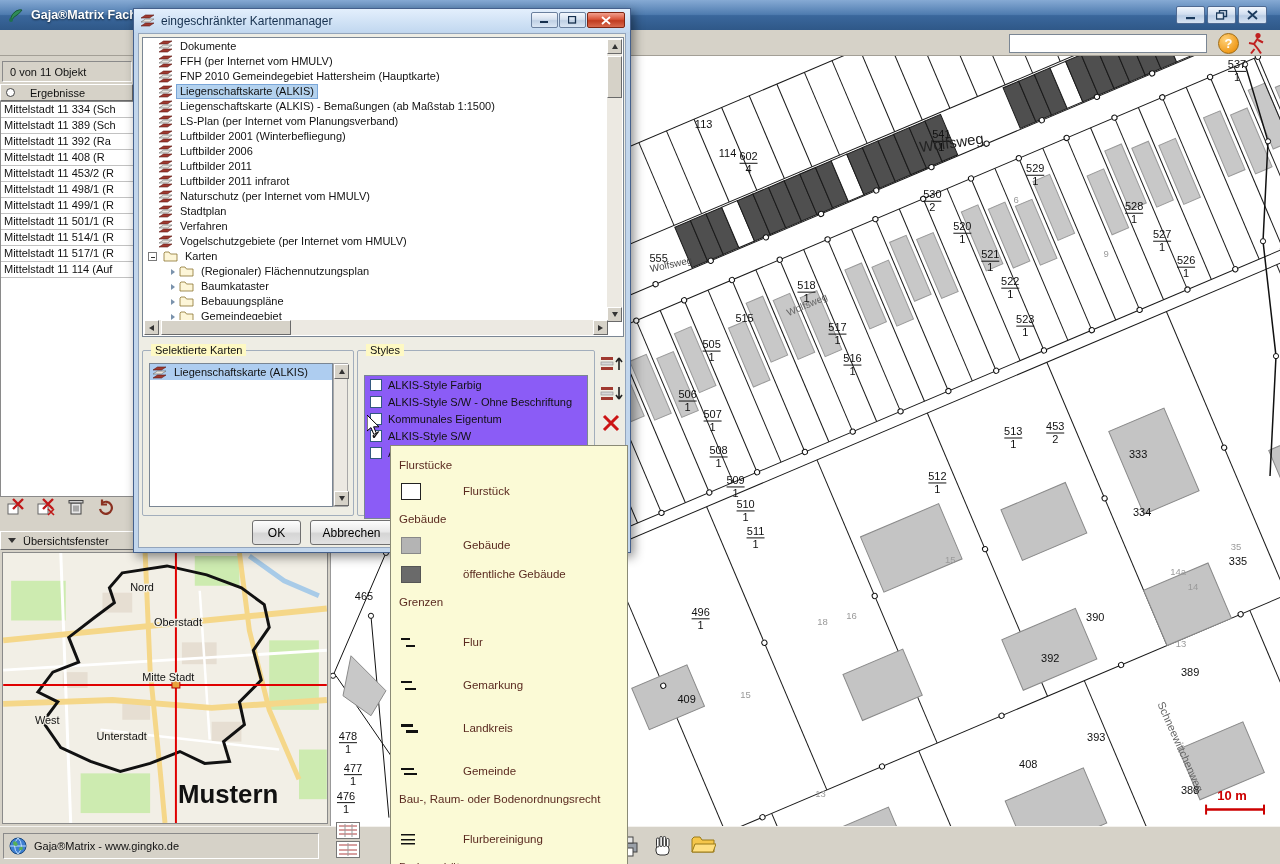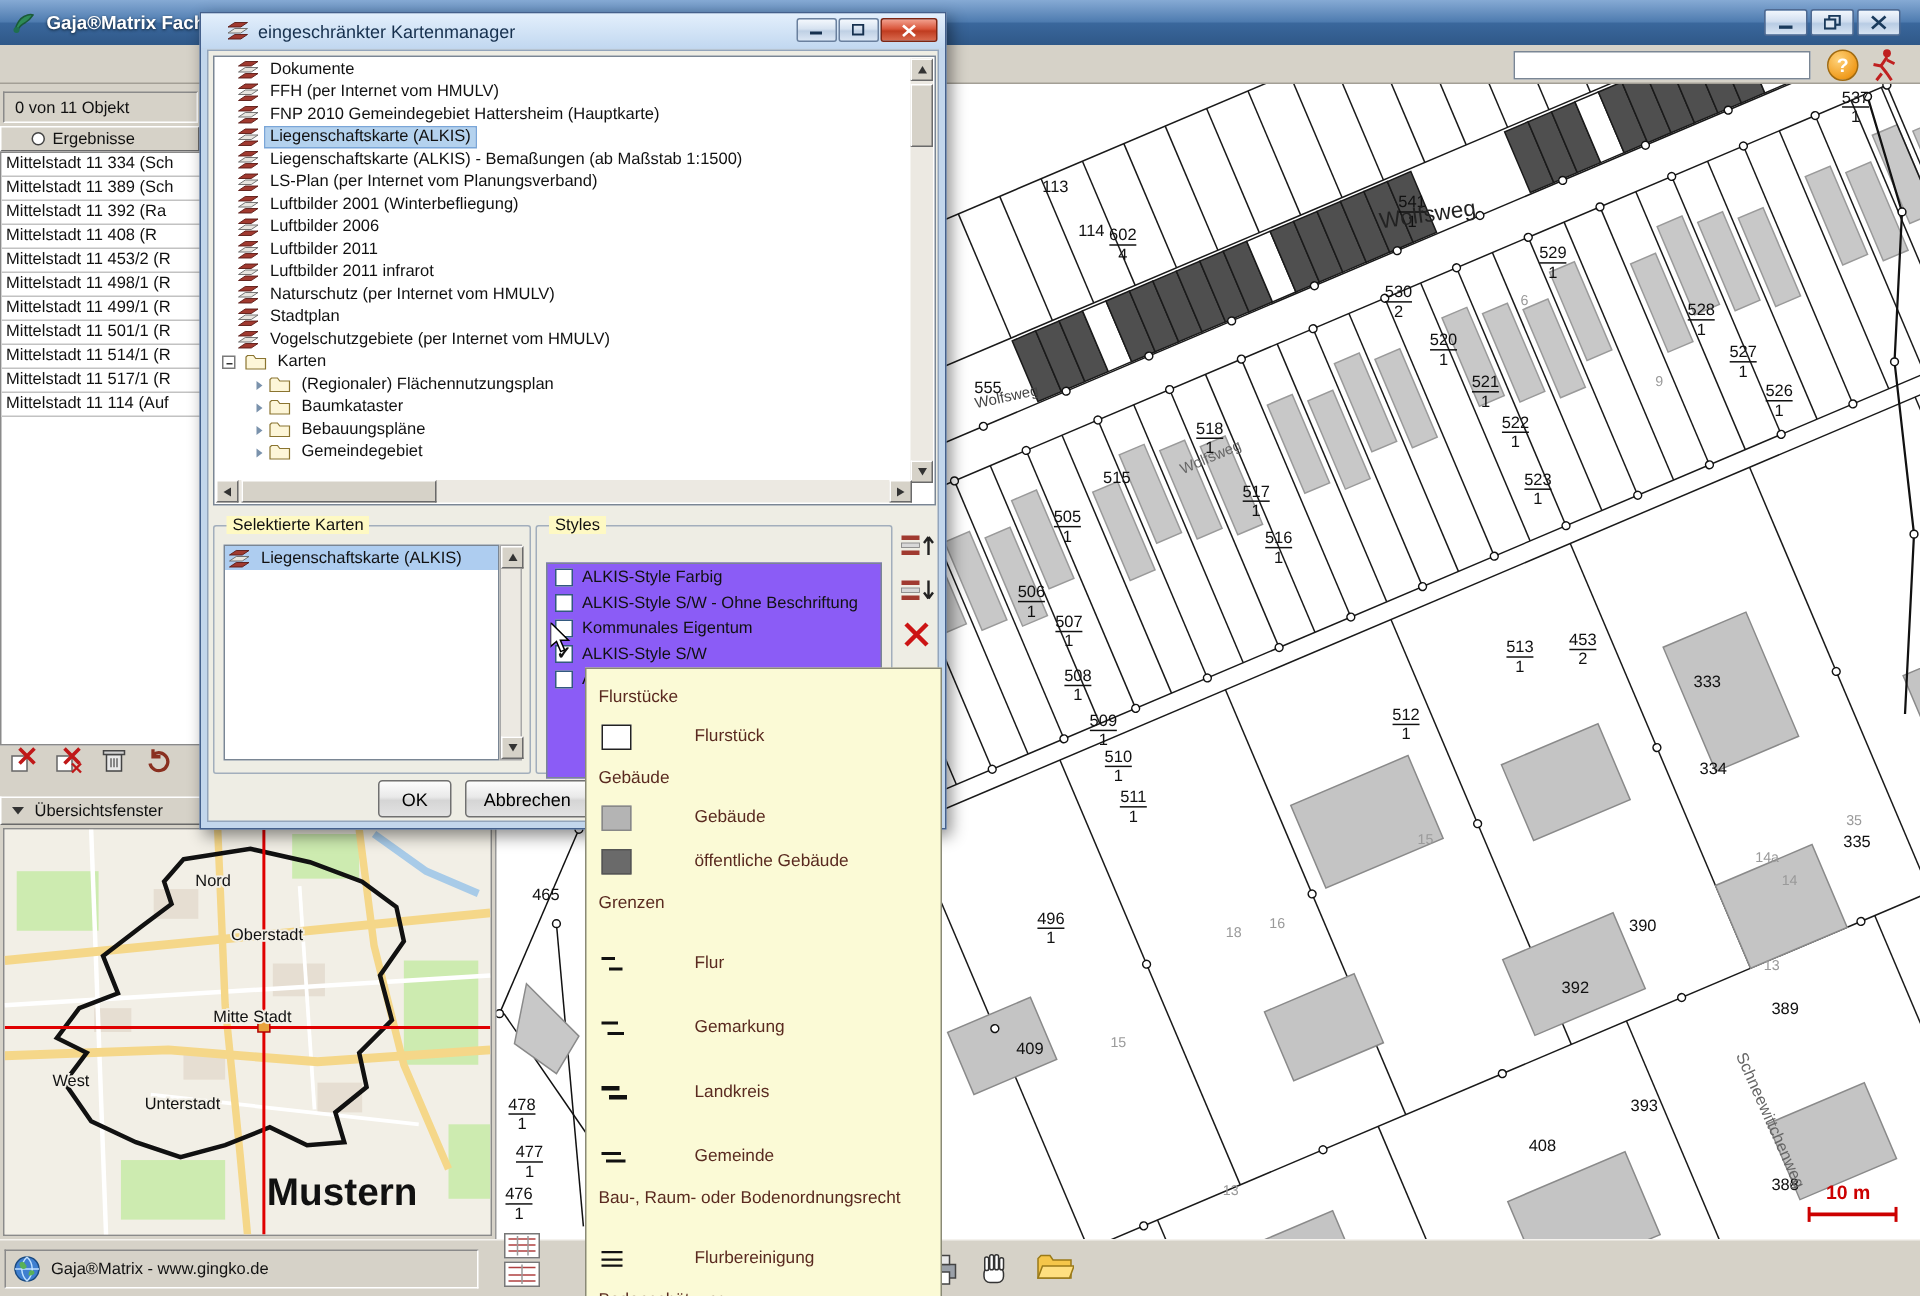--- a/index.html
+++ b/index.html
@@ -14,21 +14,21 @@
 .winbtn{width:29px;height:18px;background:linear-gradient(#f2f7fd,#d2dff0 45%,#b8cce4 55%,#d8e4f3);border:1px solid #4f6a92;border-radius:2px;display:flex;align-items:center;justify-content:center;}
 
 .toolbar{left:0;top:30px;width:1280px;height:26px;background:#d6d2c8;border-bottom:1px solid #a39f96;z-index:2;}
 .tbi{position:absolute;top:32px;}
 .searchbox{position:absolute;right:73px;top:34px;width:198px;height:19px;background:#fff;border:1px solid #7a8694;z-index:3;}
 .searchbox input{width:100%;height:100%;border:none;outline:none;font-family:inherit;font-size:11px;padding:0 3px;background:transparent;}
 .helpbtn{position:absolute;right:41px;top:33px;width:21px;height:21px;border-radius:50%;background:radial-gradient(circle at 35% 30%,#ffd27a,#f09c1e 70%,#c87a10);color:#fff;font-weight:bold;font-size:13px;display:flex;align-items:center;justify-content:center;border:1px solid #a06a10;z-index:3;}
 .exitbtn{position:absolute;right:12px;top:31px;z-index:3;}
 
 .count-cell{left:2px;top:61px;width:130px;height:21px;background:#d6d2c8;border:1px solid;border-color:#8a8a8a #fff #fff #8a8a8a;display:flex;align-items:center;padding-left:7px;z-index:2;}
-.results-tab{left:0;top:84px;width:133px;height:17px;background:#d6d2c8;border:1px solid;border-color:#fff #6a6a6a #6a6a6a #fff;display:flex;align-items:center;gap:5px;padding-left:20px;z-index:2;}
+.results-tab{left:0;top:84px;width:133px;height:17px;background:#d6d2c8;border:1px solid;border-color:#fff #6a6a6a #6a6a6a #fff;display:flex;align-items:center;gap:15px;padding-left:5px;z-index:2;}
 .radio{width:9px;height:9px;border-radius:50%;border:1px solid #444;background:#fff;flex:0 0 auto;}
 .results-list{left:0;top:101px;width:330px;height:396px;background:#fff;border:1px solid #8a8a8a;z-index:2;overflow:hidden;}
 .result-row{height:16px;line-height:15px;padding-left:3px;border-bottom:1px solid #c2c2c2;white-space:nowrap;overflow:hidden;background:#fff;}
 .action-icons{left:6px;top:497px;display:flex;gap:9px;z-index:2;}
 .ov-header{left:0;top:531px;width:330px;height:19px;background:#d6d2c8;border:1px solid;border-color:#fff #6a6a6a #6a6a6a #fff;display:flex;align-items:center;gap:7px;padding-left:7px;z-index:2;}
 .tri-down{width:0;height:0;border-left:4px solid transparent;border-right:4px solid transparent;border-top:5px solid #333;}
 #overview-svg{left:2px;top:552px;z-index:2;border:1px solid #8a8a8a;background:#f2efe6;}
 
 #main-map-svg{left:330px;top:56px;background:#fff;border-left:1px solid #999;z-index:1;}
 .mini-ic{left:336px;top:822px;z-index:30;width:24px;height:17px;background:#fff;border:1px solid #777;}
@@ -44,21 +44,21 @@
 .t-up{border-left:3.5px solid transparent;border-right:3.5px solid transparent;border-bottom:5px solid #333;}
 .t-dn{border-left:3.5px solid transparent;border-right:3.5px solid transparent;border-top:5px solid #333;}
 .t-lf{border-top:3.5px solid transparent;border-bottom:3.5px solid transparent;border-right:5px solid #333;}
 .t-rt{border-top:3.5px solid transparent;border-bottom:3.5px solid transparent;border-left:5px solid #333;}
 .vsb{position:absolute;width:15px;background:#ece9e2;display:flex;flex-direction:column;justify-content:space-between;}
 .vthumb{width:15px;height:42px;background:#d6d2c8;border:1px solid;border-color:#fff #6a6a6a #6a6a6a #fff;margin-top:1px;}
 .hsb{position:absolute;height:15px;background:#ece9e2;display:flex;justify-content:space-between;}
 .hthumb{height:15px;width:130px;background:#d6d2c8;border:1px solid;border-color:#fff #6a6a6a #6a6a6a #fff;margin-left:1px;}
 
 .dialog{left:133px;top:8px;width:498px;height:545px;z-index:50;background:#c2d6ec;border:1px solid #44608c;box-shadow:3px 4px 10px rgba(0,0,0,.45);}
-.dlg-title{height:23px;display:flex;align-items:center;padding-left:17px;gap:6px;background:linear-gradient(#e3effc,#c2d8f0);font-size:12px;color:#16304e;}
+.dlg-title{height:23px;display:flex;align-items:center;padding-left:6px;gap:6px;background:linear-gradient(#e3effc,#c2d8f0);font-size:12px;color:#16304e;}
 .dlg-btns{position:absolute;right:5px;top:3px;display:flex;gap:1px;}
 .dbtn{width:27px;height:16px;background:linear-gradient(#f4f8fd,#d6e2f0 45%,#bfd0e4 55%,#dbe6f4);border:1px solid #6a809e;border-radius:2px;display:flex;align-items:center;justify-content:center;}
 .dbtn.close{width:38px;background:linear-gradient(#f2a08e,#d9553a 45%,#c03c20 55%,#d96a4e);border-color:#7e2613;}
 .dlg-body{position:absolute;left:4px;top:24px;right:4px;bottom:4px;background:#eeede4;border:1px solid #93a5bc;}
 .tree{position:absolute;left:3px;top:3px;width:482px;height:300px;background:#fff;border:1px solid #7a8694;padding-left:16px;}
 .tree-rows{position:absolute;left:1px;top:1px;width:463px;height:283px;overflow:hidden;}
 .tree-row{height:15px;display:flex;align-items:center;padding-left:14px;gap:4px;white-space:nowrap;}
 .tree-row.k{padding-left:4px;}
 .tree-row.child{padding-left:27px;}
 .tree-ic{width:15px;height:13px;flex:0 0 auto;line-height:0;}
@@ -834,20 +834,30 @@
               <div class="tree-label">Stadtplan</div>
             </div>
             <div class="tree-row">
               <div class="tree-ic">
                 <svg width="15" height="13">
                   <path d="M1 4 L5.5 1 L14 1 L9.5 4 Z" fill="#a03a30" stroke="#5a1a14" stroke-width="0.6"></path>
                   <path d="M1 8 L5.5 5 L14 5 L9.5 8 Z" fill="#e8e6e0" stroke="#666" stroke-width="0.6"></path>
                   <path d="M1 12 L5.5 9 L14 9 L9.5 12 Z" fill="#a03a30" stroke="#5a1a14" stroke-width="0.6"></path>
                 </svg>
               </div>
+              <div class="tree-label">Verfahren</div>
+            </div>
+            <div class="tree-row">
+              <div class="tree-ic">
+                <svg width="15" height="13">
+                  <path d="M1 4 L5.5 1 L14 1 L9.5 4 Z" fill="#a03a30" stroke="#5a1a14" stroke-width="0.6"></path>
+                  <path d="M1 8 L5.5 5 L14 5 L9.5 8 Z" fill="#e8e6e0" stroke="#666" stroke-width="0.6"></path>
+                  <path d="M1 12 L5.5 9 L14 9 L9.5 12 Z" fill="#a03a30" stroke="#5a1a14" stroke-width="0.6"></path>
+                </svg>
+              </div>
               <div class="tree-label">Vogelschutzgebiete (per Internet vom HMULV)</div>
             </div>
             <div class="tree-row k">
               <div class="expander"></div>
               <div class="tree-ic">
                 <svg width="15" height="12">
                   <path d="M1 11 L1 3 L2 2 L6 2 L7.5 4 L14 4 L14 11 Z" fill="#fdf6d8" stroke="#8a7430" stroke-width="0.8"></path>
                 </svg>
               </div>
               <div class="tree-label">Karten</div>

